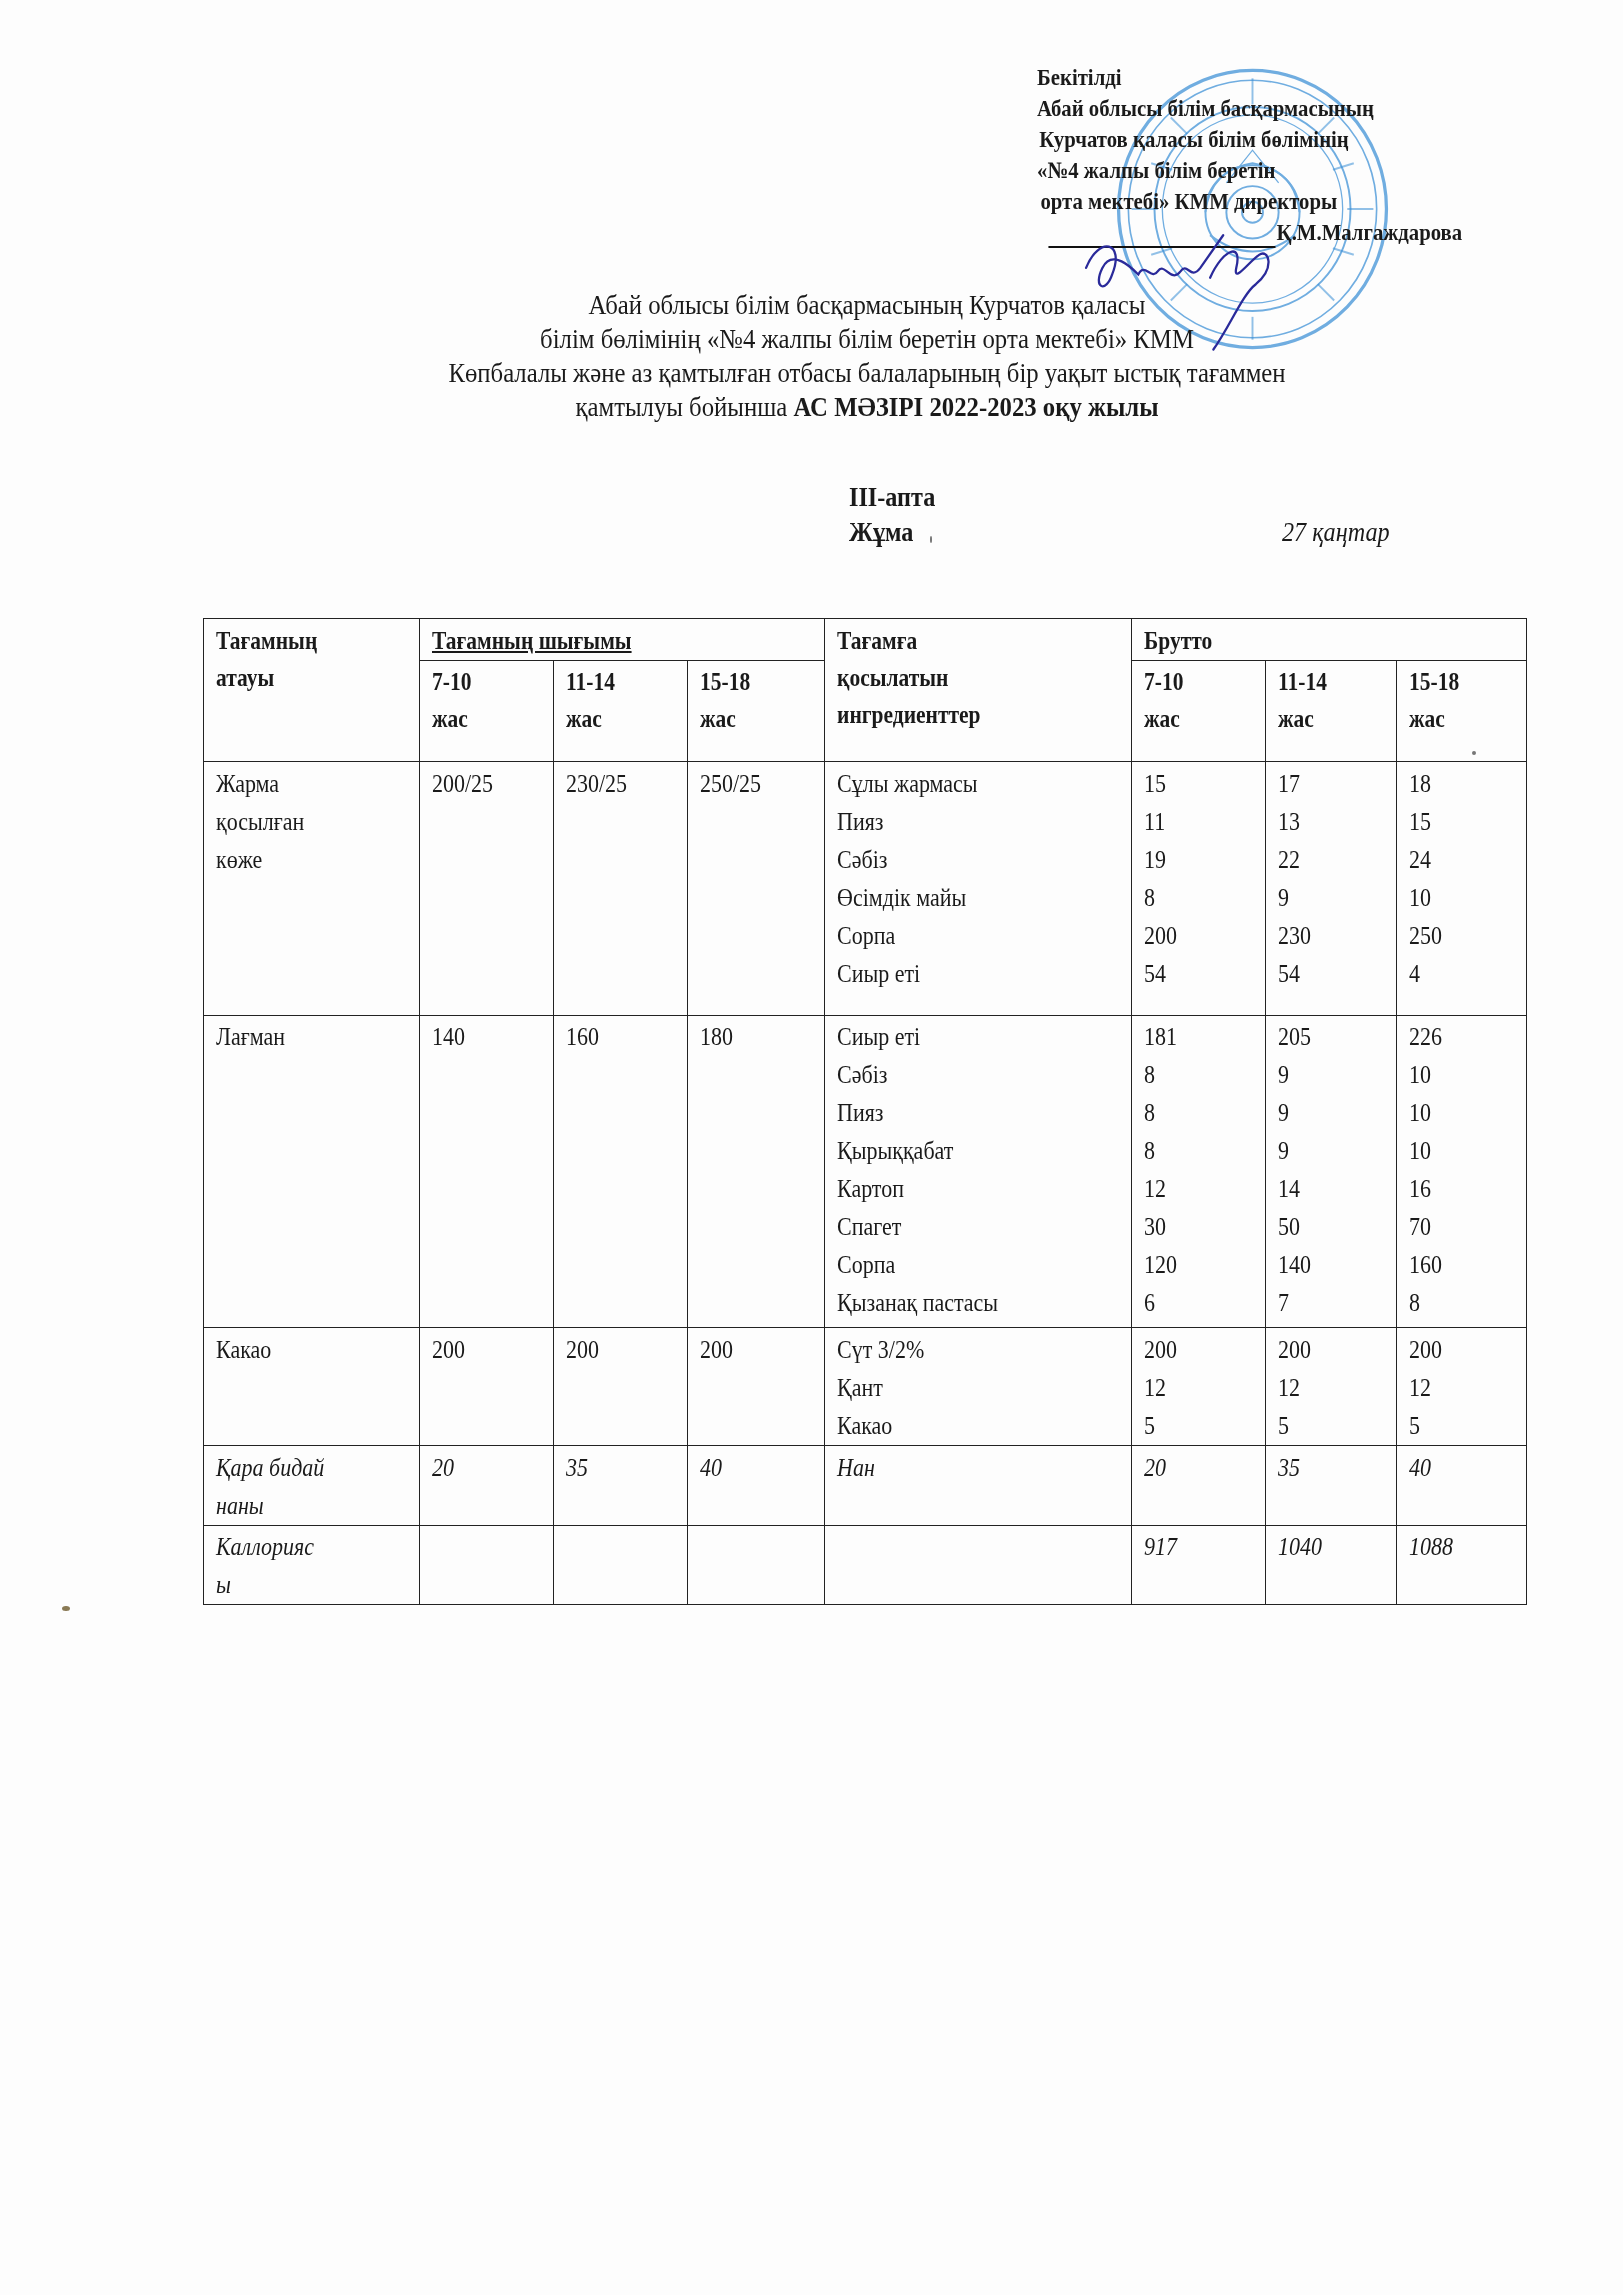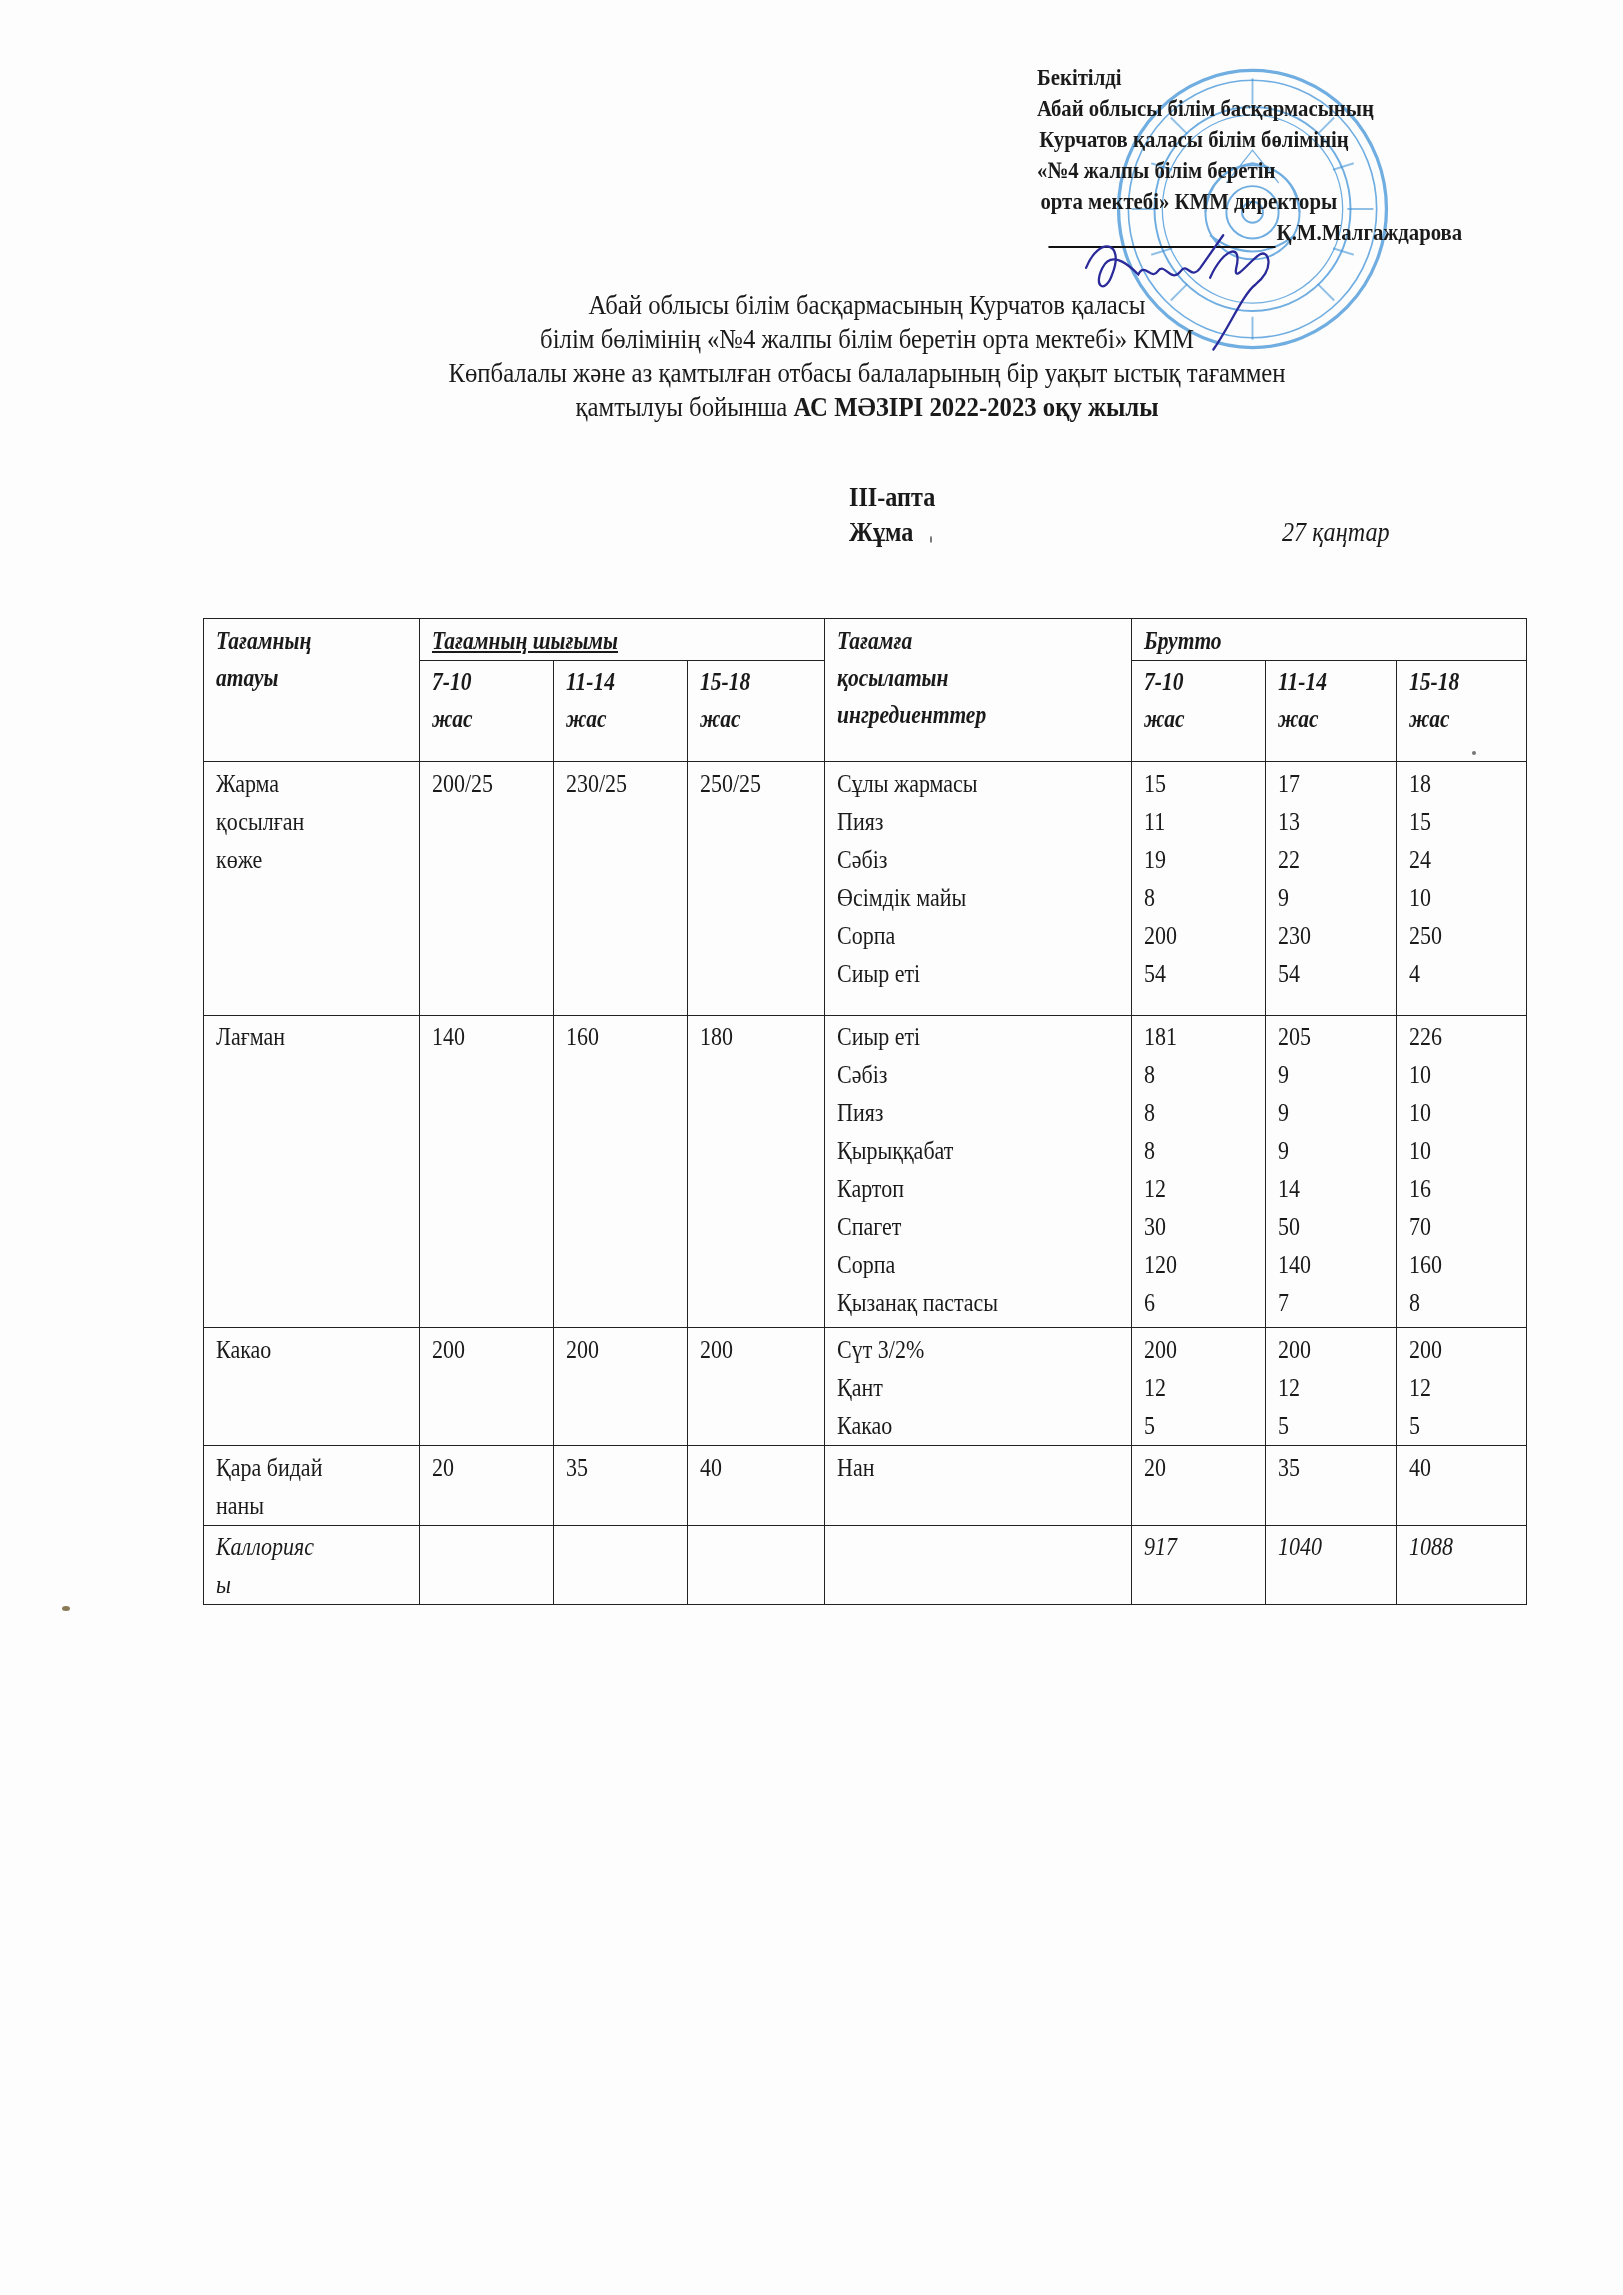--- a/index.html
+++ b/index.html
@@ -36,30 +36,30 @@
       position: absolute; left: 1282px; top: 516px; font-style: italic; font-size: 27.5px; transform: scaleX(0.88); transform-origin: left top;
     }
     table.menu {
       position: absolute; left: 203px; top: 618px; width: 1324px;
       border-collapse: collapse; table-layout: fixed; font-size: 25px; line-height: 38px;
     }
     table.menu td, table.menu th {
       border: 1.6px solid #222; vertical-align: top; text-align: left; padding: 2.6px 10.5px 0 11.8px;
       font-weight: normal;
     }
-    table.menu th { font-weight: bold; line-height: 37px; font-style: italic; }
+    table.menu th { font-weight: bold; line-height: 37px; }
     .sq { display: inline-block; transform: scaleX(0.88); transform-origin: left top; white-space: nowrap; }
     th .sq { transform: scaleX(0.86); }
     .underl { text-decoration: underline; }
     .row-h1 th { height: 38px; }
     .row-h2 th { height: 98px; }
     .r-zharma td { height: 250px; }
     .r-lagman td { height: 309px; }
     .r-kakao td { height: 110px; }
-    .r-nan td { height: 73px; }
+    .r-nan td { height: 73px; font-style: italic; }
     .r-kal td { height: 71px; font-style: italic; }
     .total { font-weight: bold; }
     .stack div { white-space: nowrap; }
     .speck { position: absolute; background: #777; border-radius: 50%; }
   </style>
 </head>
 <body>
 
 <div class="approval">
   <div class="line l1">Бекітілді</div>

